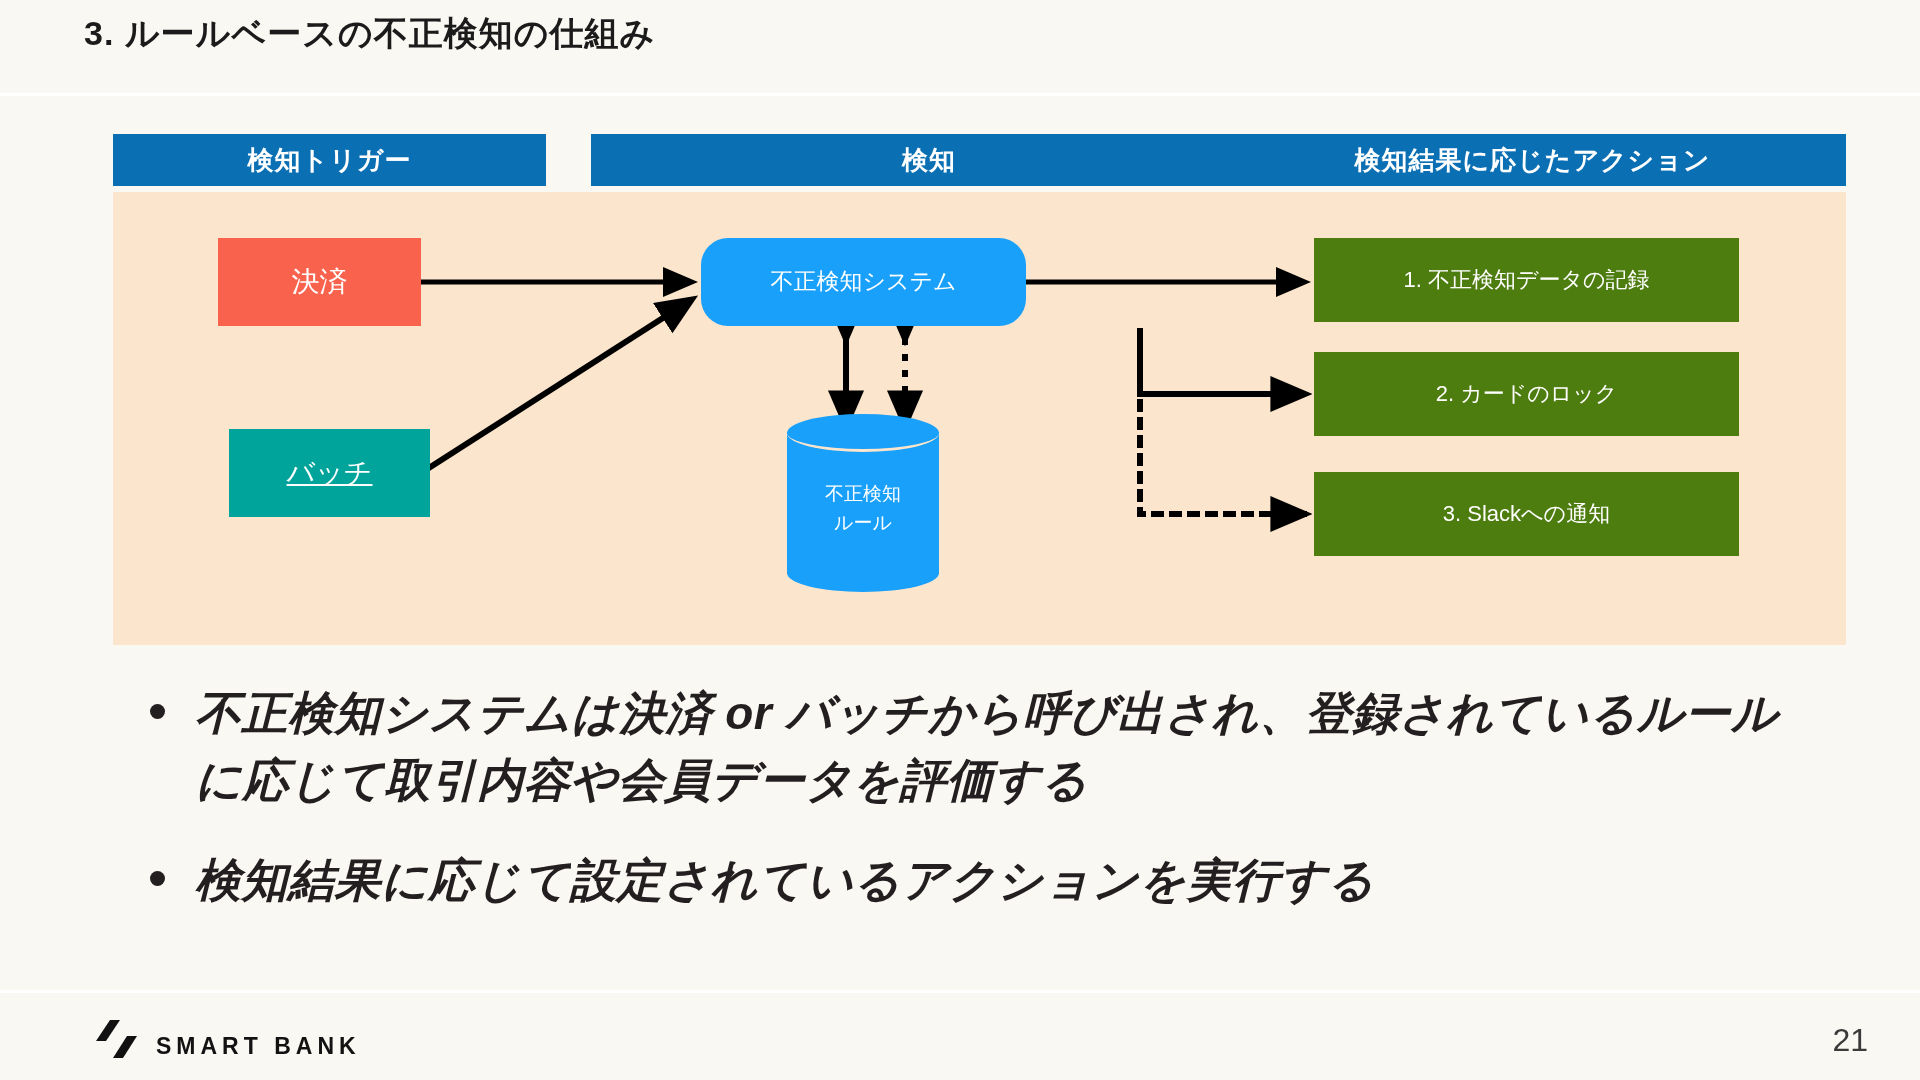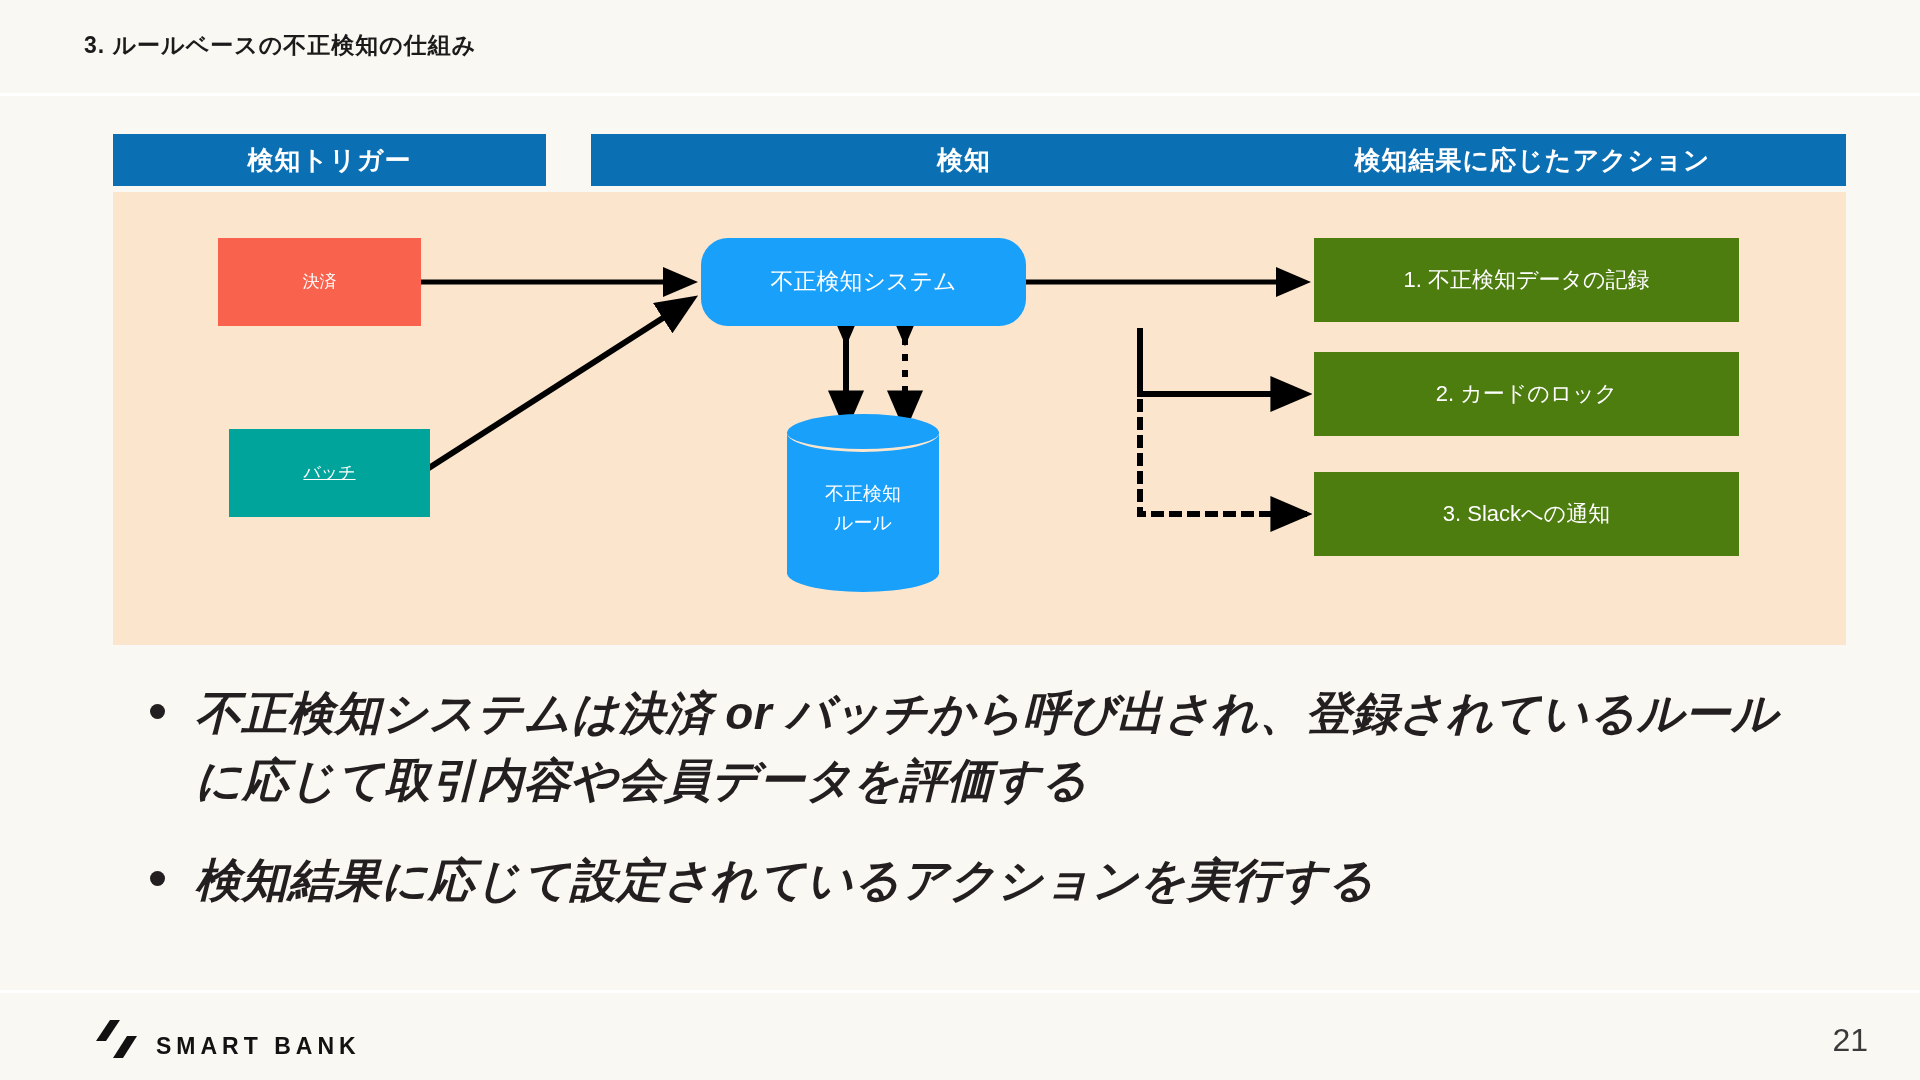--- a/index.html
+++ b/index.html
@@ -12,22 +12,22 @@
     background: #FAF8F2;
     font-family: "Liberation Sans", "DejaVu Sans", sans-serif;
     overflow: hidden;
     position: relative;
   }
 
   
   #slide-title {
     position: absolute;
     left: 84px;
-    top: 30px;
-    font-size: 23px;
+    top: 11px;
+    font-size: 34px;
     font-weight: 700;
     color: #1B1B1B;
     letter-spacing: 1px;
     white-space: nowrap;
   }
   #title-rule {
     position: absolute;
     left: 0;
     top: 93px;
     width: 1920px;
@@ -50,39 +50,39 @@
     background: #0B6FB4;
     color: #FFFFFF;
     font-size: 26px;
     font-weight: 700;
     display: flex;
     align-items: center;
     justify-content: center;
     letter-spacing: 1px;
   }
   #col-header-0 { left: 0px;    width: 433px; }
-  #col-header-1 { left: 478px;  width: 676px; padding-left: 35px; }
+  #col-header-1 { left: 478px;  width: 676px; }
   #col-header-2 { left: 1106px; width: 627px; }
 
   #diagram-body {
     position: absolute;
     left: 0;
     top: 58px;
     width: 1733px;
     height: 453px;
     background: #FBE5CC;
   }
 
   .node {
     position: absolute;
     display: flex;
     align-items: center;
     justify-content: center;
     color: #FFFFFF;
-    font-size: 17px;
+    font-size: 28px;
     text-align: center;
     line-height: 1.35;
     z-index: 4;
   }
   #node-payment {
     left: 105px; top: 46px; width: 203px; height: 88px;
     background: #F9634E;
   }
   #node-batch {
     left: 116px; top: 237px; width: 201px; height: 88px;

